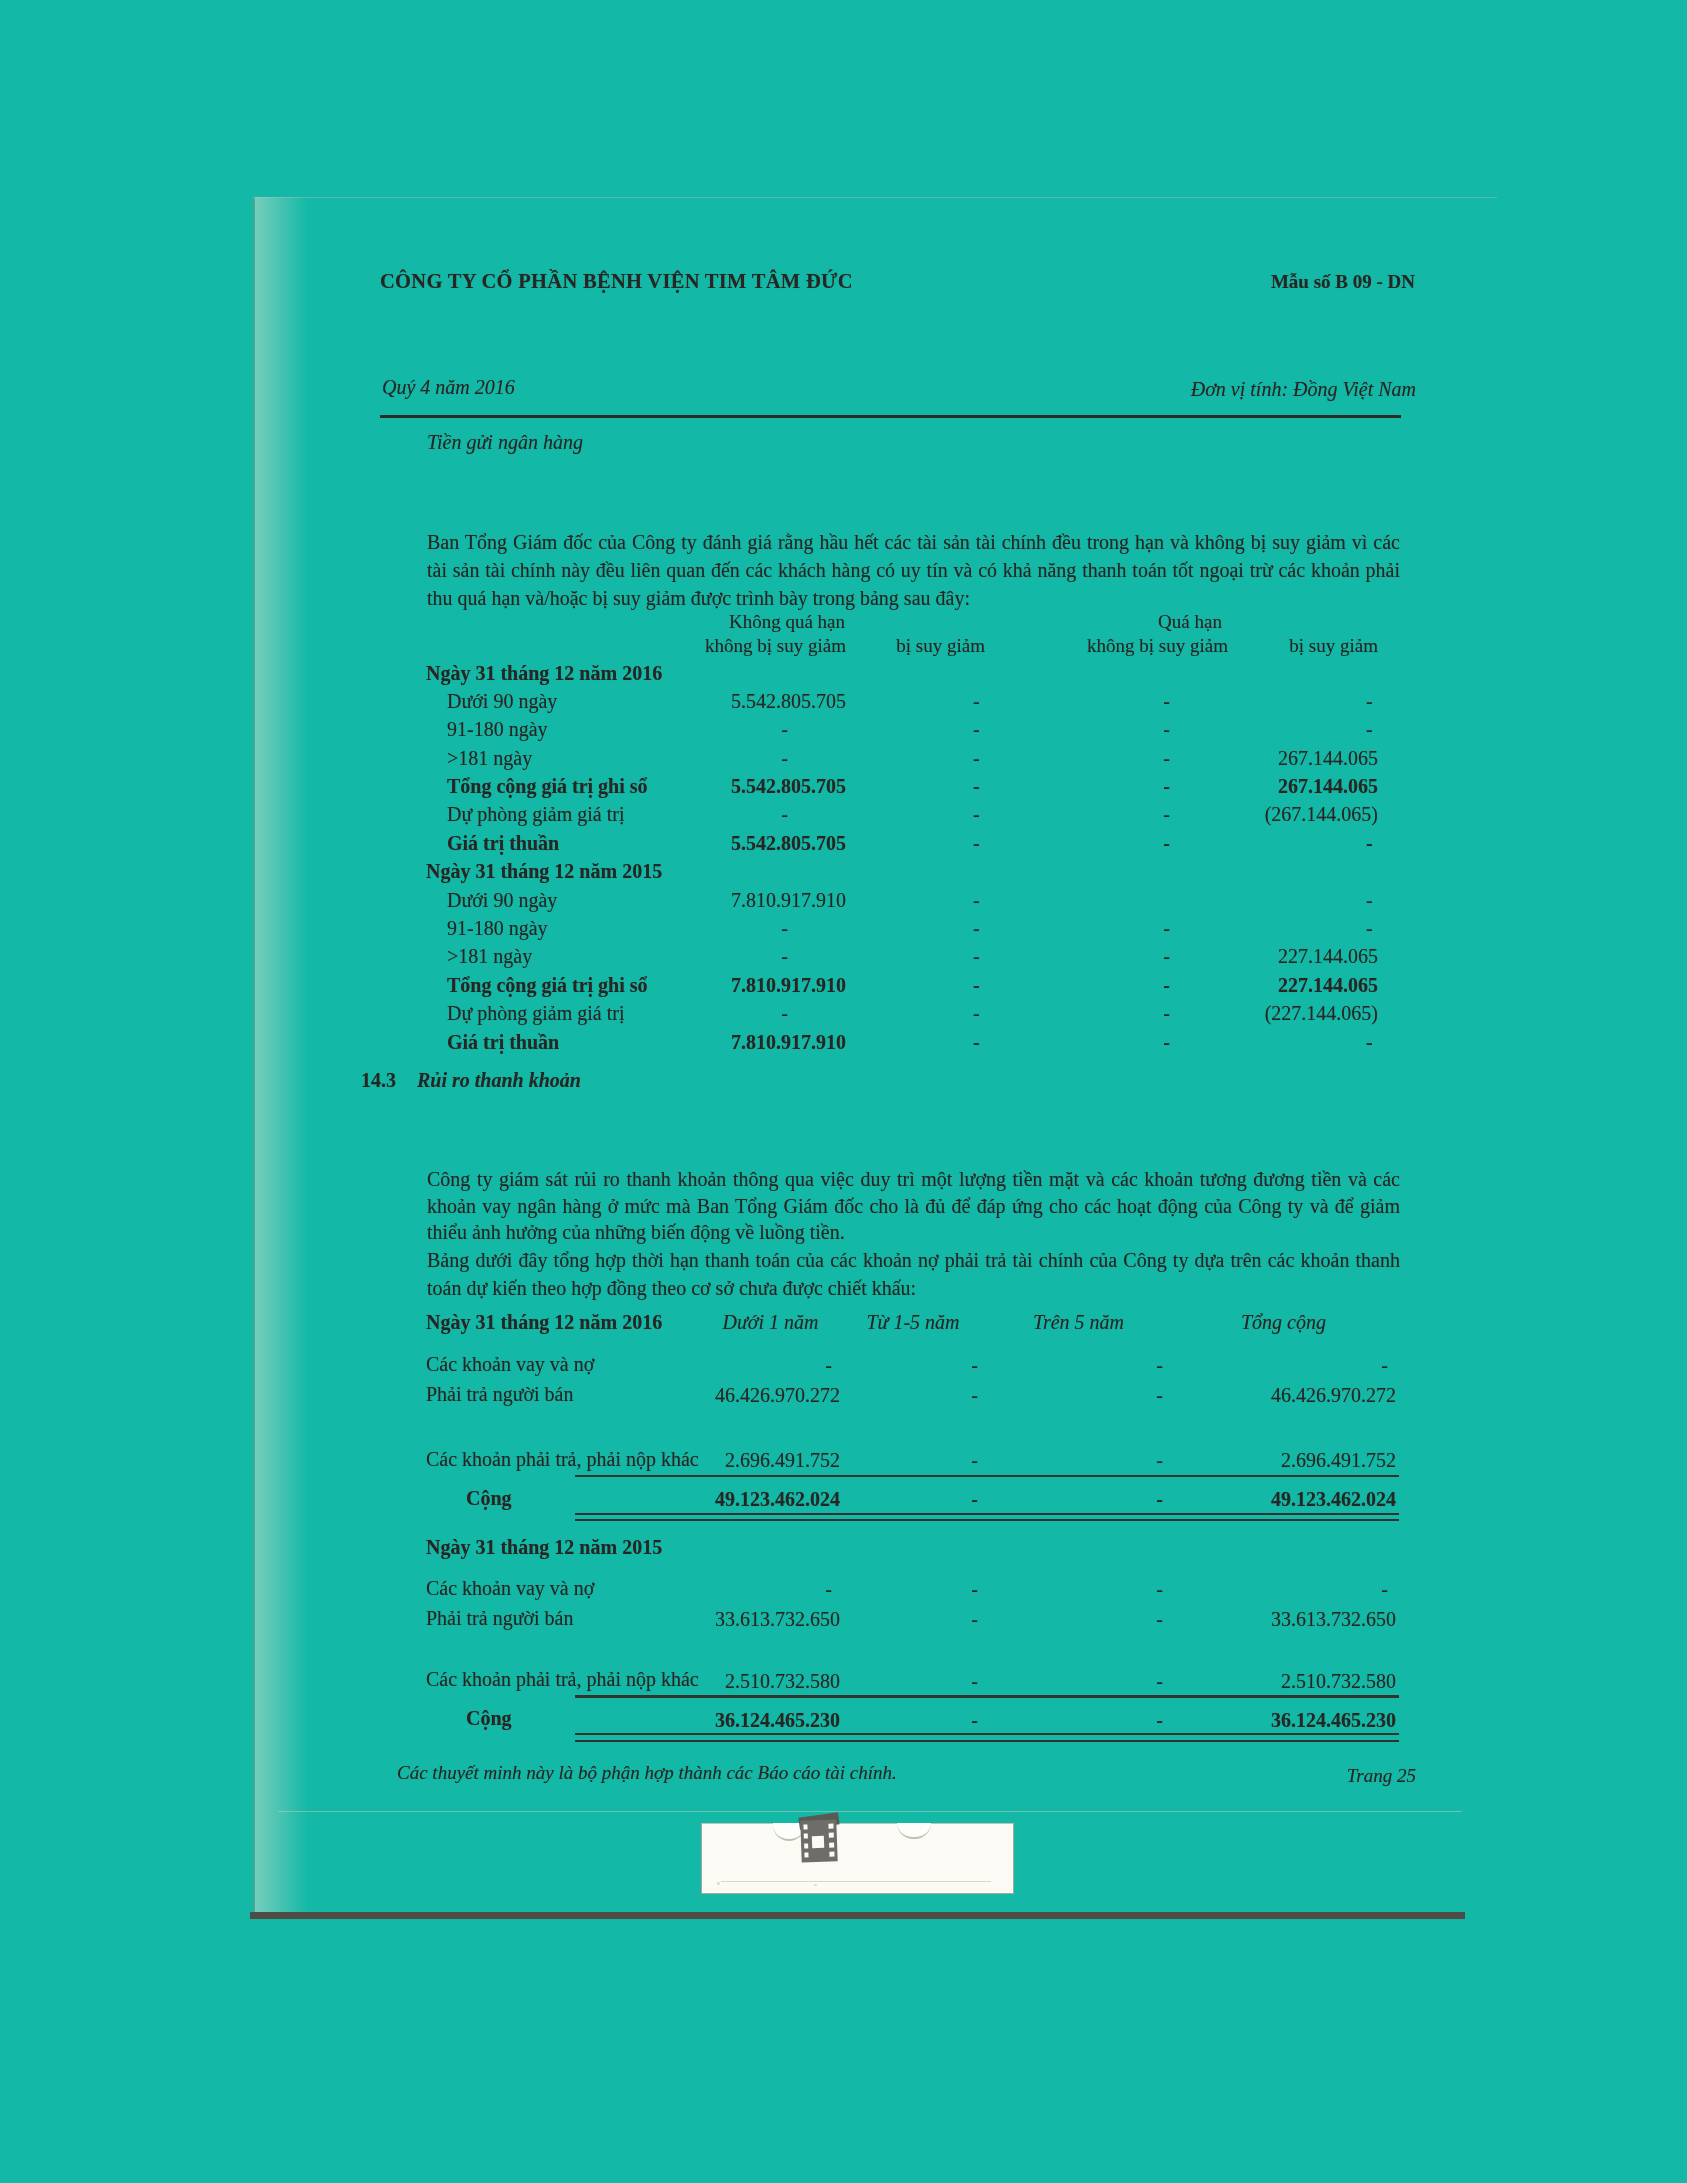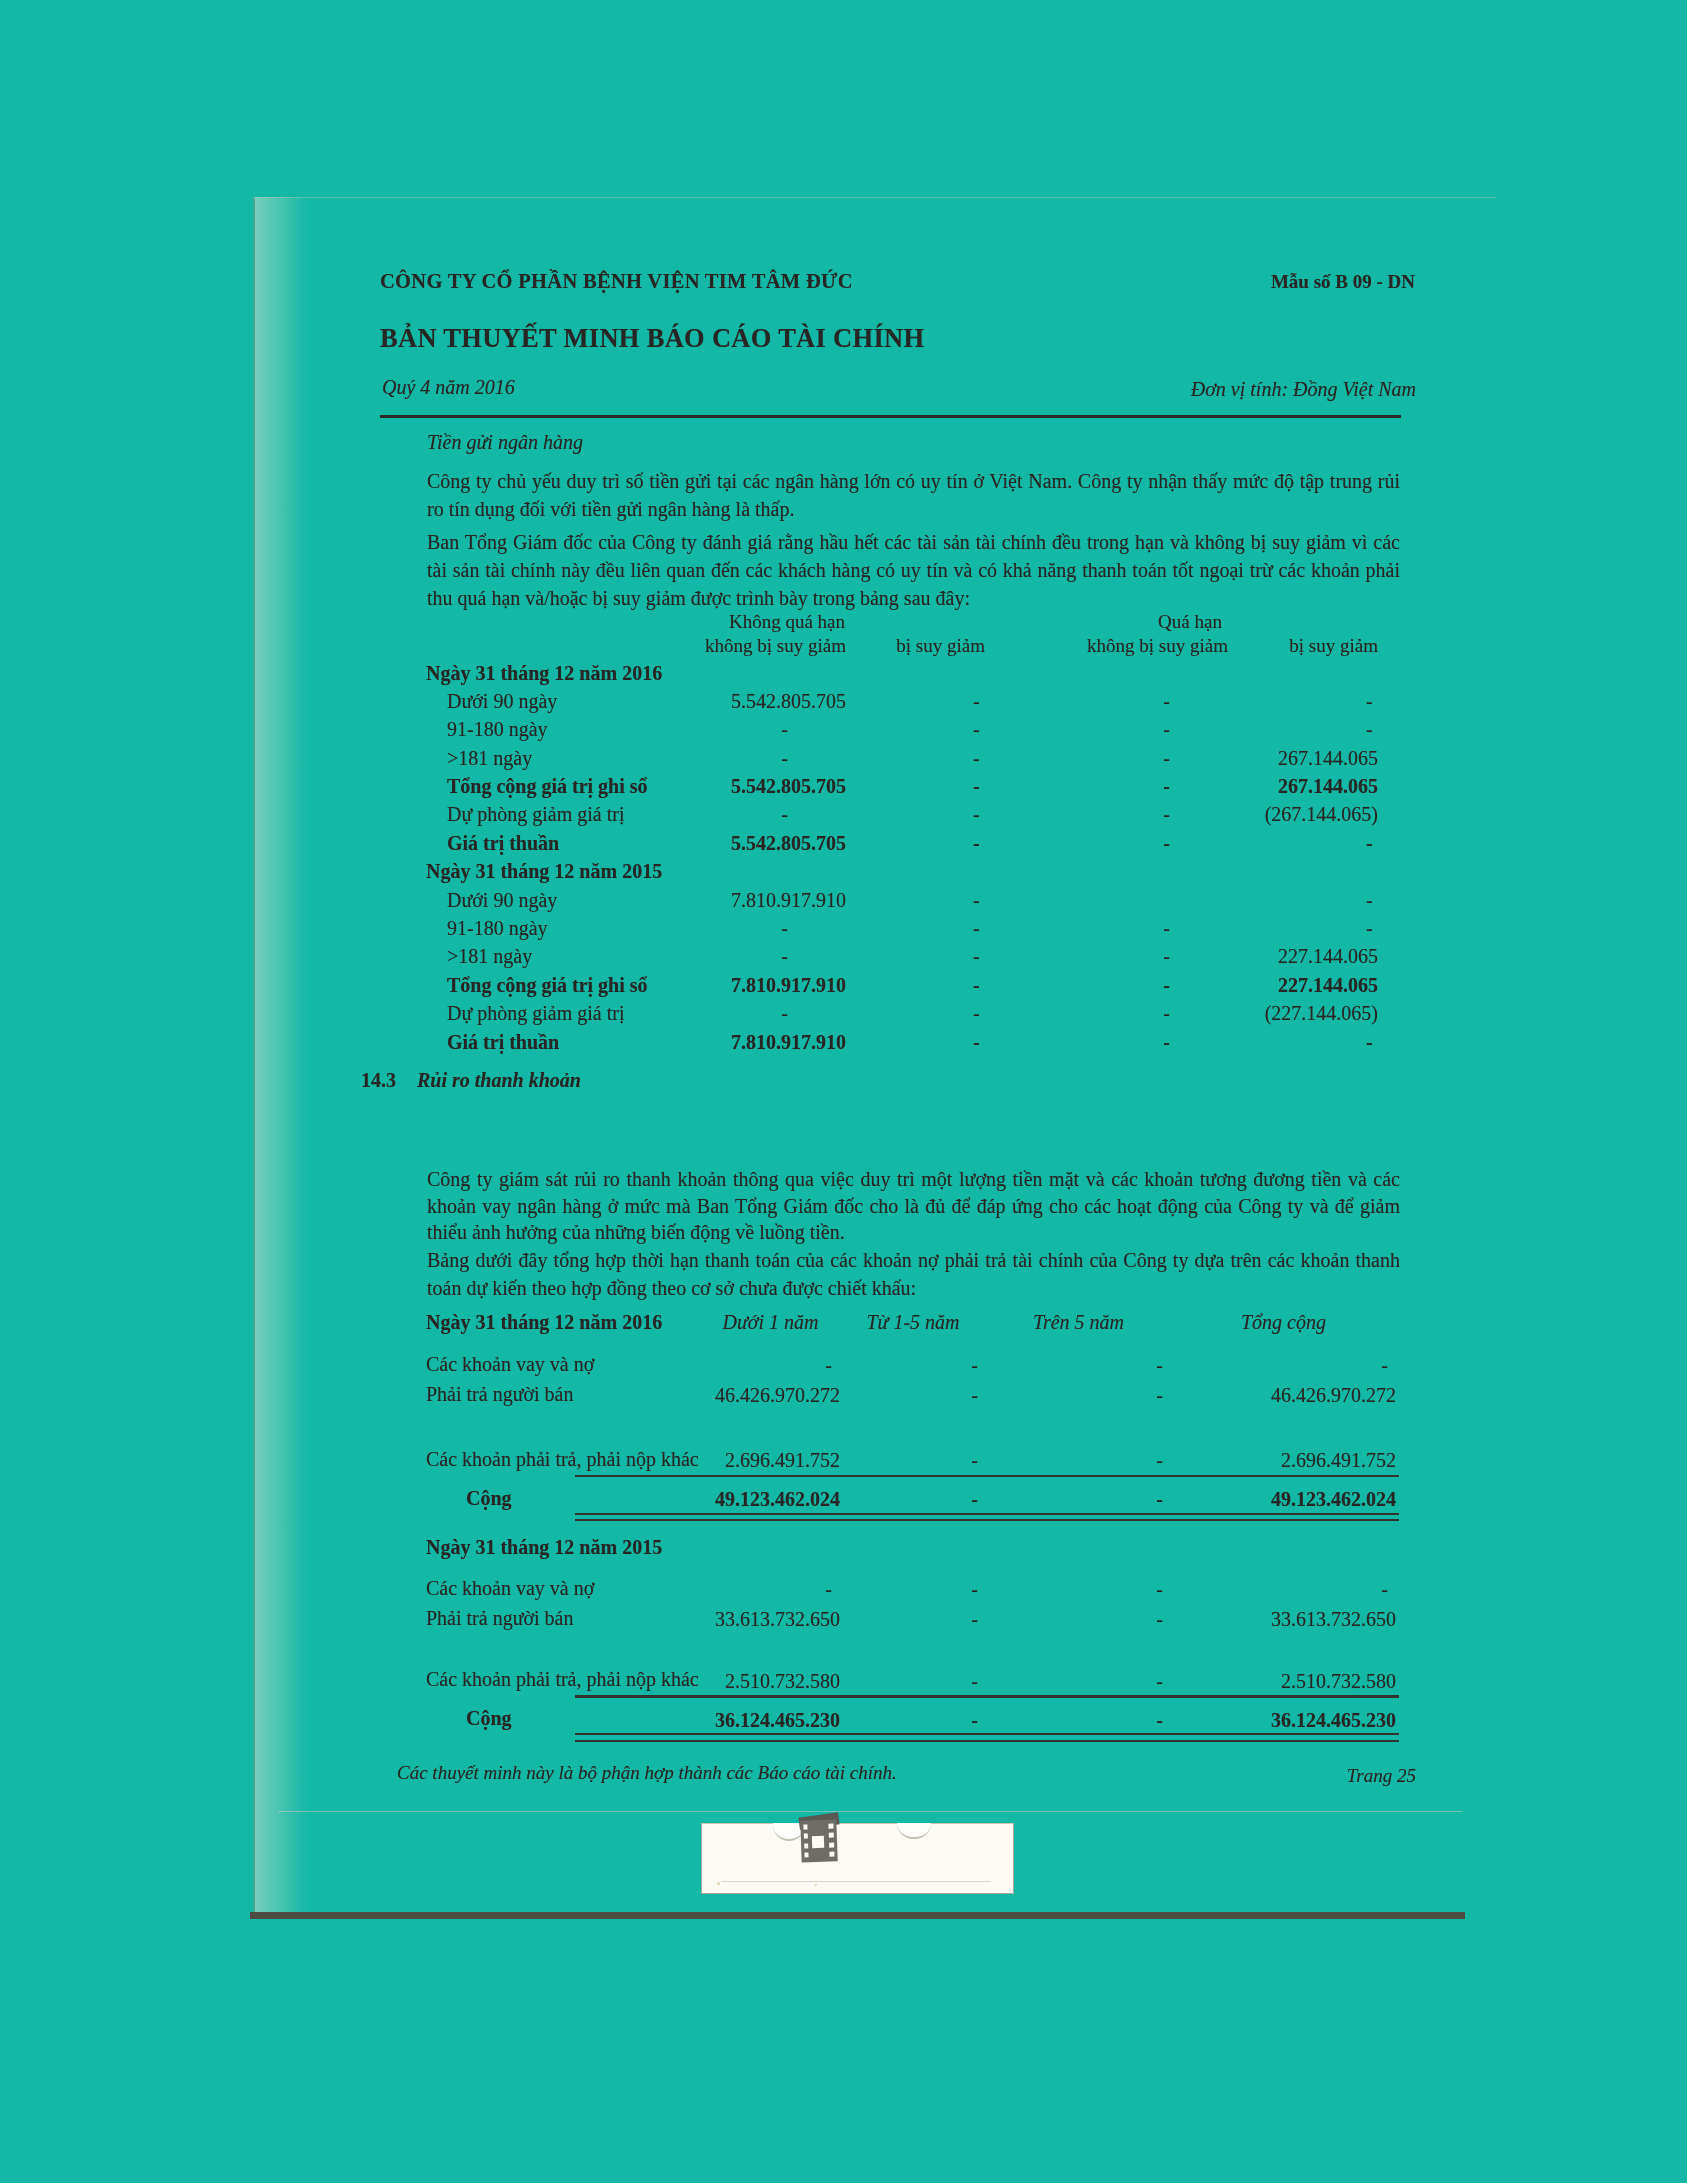--- a/index.html
+++ b/index.html
@@ -76,27 +76,25 @@
 <body>
 
 <div class="canvas">
 
   <div class="edge-left"></div>
   <div class="edge-strip"></div>
   <div class="edge-top"></div>
 
   <div class="company txt">CÔNG TY CỔ PHẦN BỆNH VIỆN TIM TÂM ĐỨC</div>
   <div class="formno txt">Mẫu số B 09 - DN</div>
-  <div class="doc-title txt">BẢN THUYẾT MINH BÁO CÁO TÀI CHÍNH</div>
   <div class="period txt">Quý 4 năm 2016</div>
   <div class="unit txt">Đơn vị tính: Đồng Việt Nam</div>
   <div class="head-rule"></div>
 
   <div class="subhead-italic txt">Tiền gửi ngân hàng</div>
-  <div class="para txt" style="top:467px;">Công ty chủ yếu duy trì số tiền gửi tại các ngân hàng lớn có uy tín ở Việt Nam. Công ty nhận thấy mức độ tập trung rủi ro tín dụng đối với tiền gửi ngân hàng là thấp.</div>
   <div class="para txt" style="top:528px;">Ban Tổng Giám đốc của Công ty đánh giá rằng hầu hết các tài sản tài chính đều trong hạn và không bị suy giảm vì các tài sản tài chính này đều liên quan đến các khách hàng có uy tín và có khả năng thanh toán tốt ngoại trừ các khoản phải thu quá hạn và/hoặc bị suy giảm được trình bày trong bảng sau đây:</div>
 
   <div class="t1 txt">
     <div class="t1ghead">
       <div class="t1g g1">Không quá hạn</div>
       <div class="t1g g2">Quá hạn</div>
     </div>
     <div class="t1subs">
       <div class="l1"></div>
       <div class="c1">không bị suy giảm</div>

